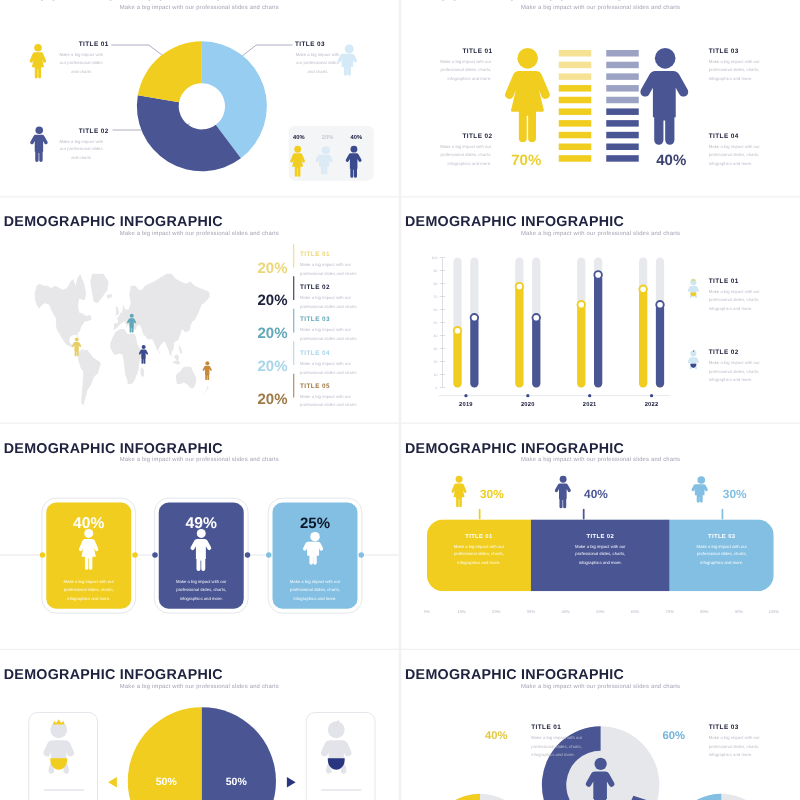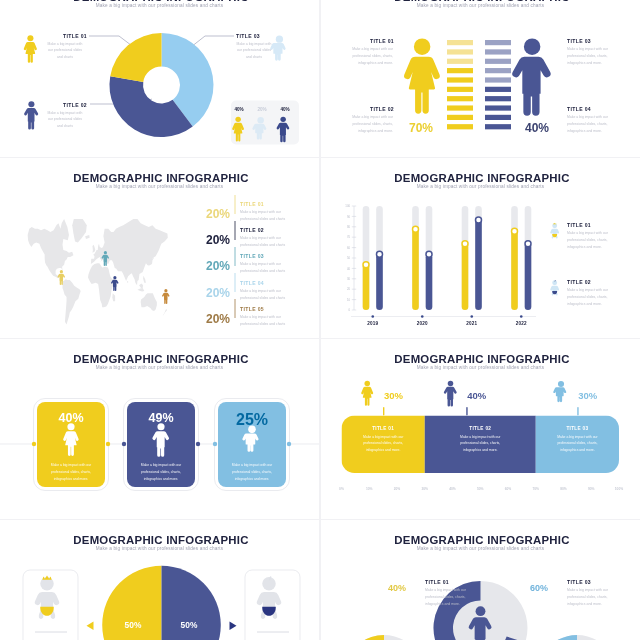--- a/index.html
+++ b/index.html
@@ -3,21 +3,21 @@
 <meta charset="utf-8">
 <style>
   html,body{margin:0;padding:0;}
   body{width:640px;height:640px;background:#f1f1f4;font-family:"Liberation Sans",sans-serif;overflow:hidden;}
   .grid{position:absolute;left:0;top:0;width:640px;height:640px;}
   .slide{position:absolute;width:319px;height:180px;background:#fff;overflow:hidden;}
   .s0{left:0;top:-23px}.s1{left:321px;top:-23px}
   .s2{left:0;top:158px}.s3{left:321px;top:158px}
   .s4{left:0;top:339px}.s5{left:321px;top:339px}
   .s6{left:0;top:520px}.s7{left:321px;top:520px}
-  .title{position:absolute;left:3px;right:0;text-align:center;font-weight:bold;color:#20233f;
+  .title{position:absolute;left:3px;right:0;text-align:left;font-weight:bold;color:#20233f;
     font-size:11.4px;letter-spacing:0.25px;top:14px;}
   .subtitle{position:absolute;left:0;right:0;text-align:center;color:#a0a2b2;font-size:4.7px;
     top:26px;letter-spacing:0.15px;}
   .sv{position:absolute;left:0;top:0;overflow:visible}
   .lbl{position:absolute;font-weight:bold;font-size:5.1px;color:#20233f;letter-spacing:0.35px;white-space:nowrap}
   .bod{position:absolute;font-size:3.4px;color:#bcbec9;line-height:2.0;letter-spacing:0.02px;}
 </style>
 </head>
 <body>
 
@@ -341,21 +341,21 @@
    <div id="s5text">
         <div>
           <div style="position:absolute;left:37px;top:72px;width:68px;text-align:center;font-size:12.5px;font-weight:bold;color:#fff">40%</div>
           <div style="position:absolute;left:45px;top:123px;width:52px;text-align:center;font-size:3.4px;line-height:2.0;color:rgba(255,255,255,0.92)">Make a big impact with our professional slides, charts, infographics and more.</div>
         </div>
         <div>
           <div style="position:absolute;left:127px;top:72px;width:68px;text-align:center;font-size:12.5px;font-weight:bold;color:#fff">49%</div>
           <div style="position:absolute;left:135px;top:123px;width:52px;text-align:center;font-size:3.4px;line-height:2.0;color:rgba(255,255,255,0.92)">Make a big impact with our professional slides, charts, infographics and more.</div>
         </div>
         <div>
-          <div style="position:absolute;left:218px;top:72px;width:68px;text-align:center;font-size:16px;font-weight:bold;color:#0369a1">25%</div>
+          <div style="position:absolute;left:218px;top:72px;width:68px;text-align:center;font-size:12px;font-weight:bold;color:#0f172a">25%</div>
           <div style="position:absolute;left:226px;top:123px;width:52px;text-align:center;font-size:3.4px;line-height:2.0;color:rgba(255,255,255,0.92)">Make a big impact with our professional slides, charts, infographics and more.</div>
         </div>
       </div>
  </div>
 
  <div class="slide s5">
    <div class="title">DEMOGRAPHIC INFOGRAPHIC</div>
    <div class="subtitle">Make a big impact with our professional slides and charts</div>
    <svg class="sv" width="319" height="180" viewBox="0 0 319 180">
      <g id="s6bar">

